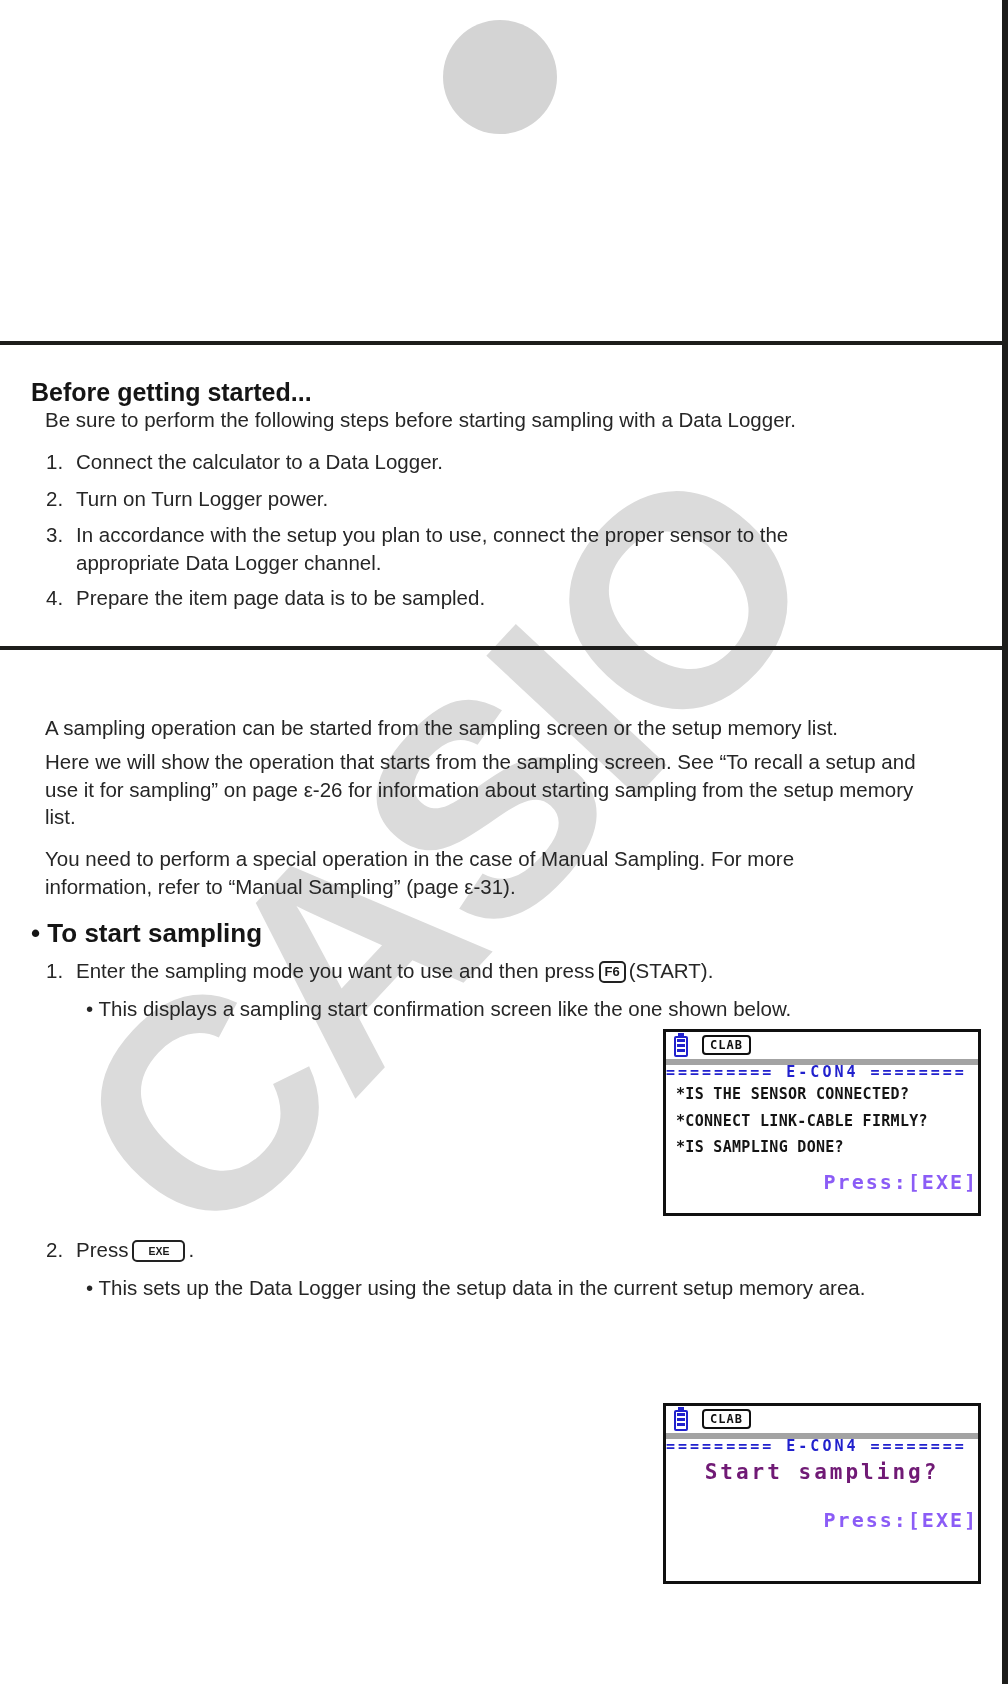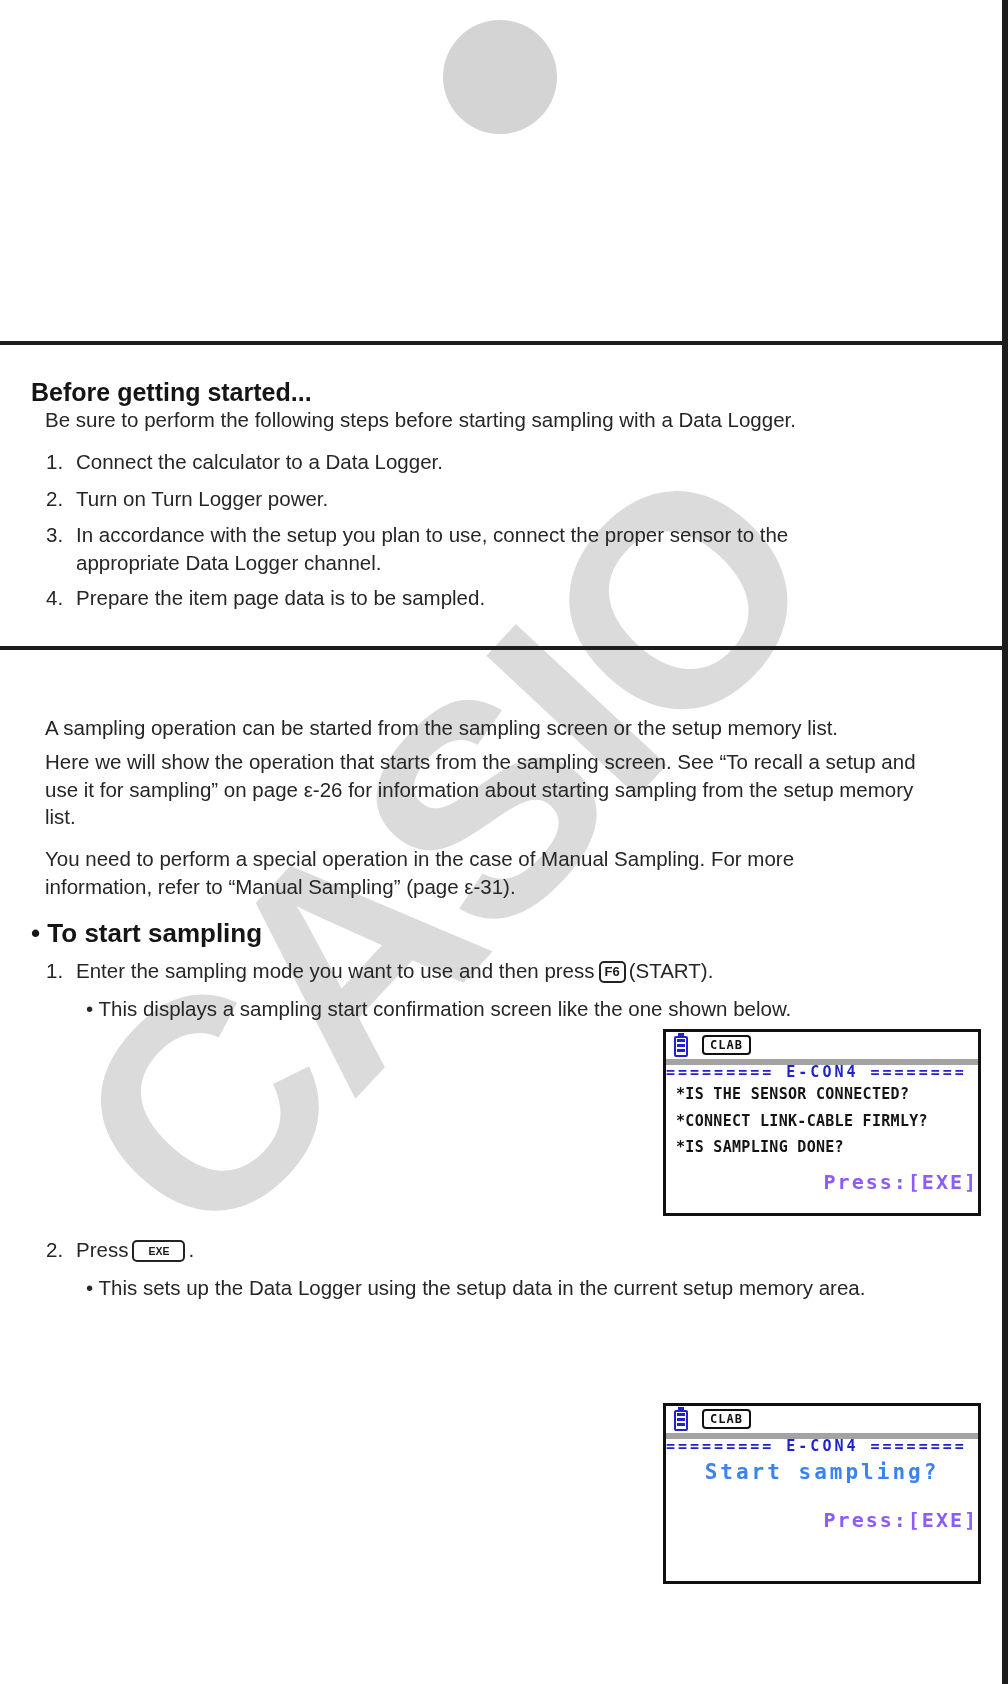--- a/index.html
+++ b/index.html
@@ -64,21 +64,21 @@
   .scr-line{
     position:absolute;left:10px;font-size:15px;font-weight:bold;color:#141414;
     letter-spacing:0.3px;white-space:nowrap;
   }
   .scr-prompt{
     position:absolute;left:0;width:100%;text-align:right;font-size:20px;
     font-weight:bold;color:#8b5cf6;letter-spacing:2px;white-space:nowrap;
   }
   .scr-message{
     position:absolute;left:0;width:100%;text-align:center;font-size:21px;
-    font-weight:bold;color:#3b82f6;letter-spacing:3px;white-space:nowrap;
+    font-weight:bold;color:#701a75;letter-spacing:3px;white-space:nowrap;
   }
 </style>
 </head>
 <body>
 
 <div class="circle"></div>
 <div class="watermark">CASIO</div>
 <div class="rightbar"></div>
 
 <div class="content">

